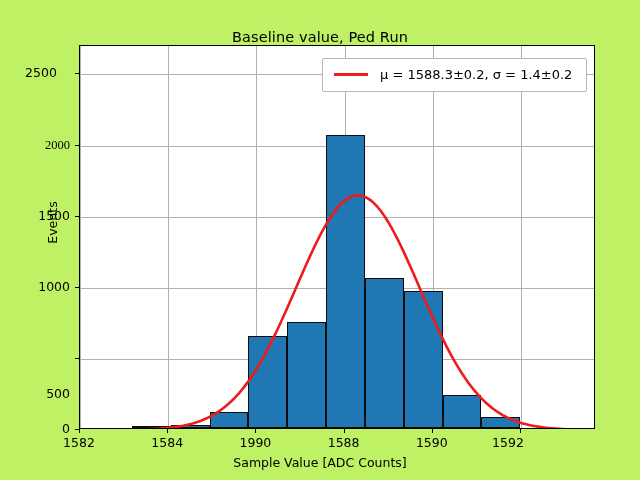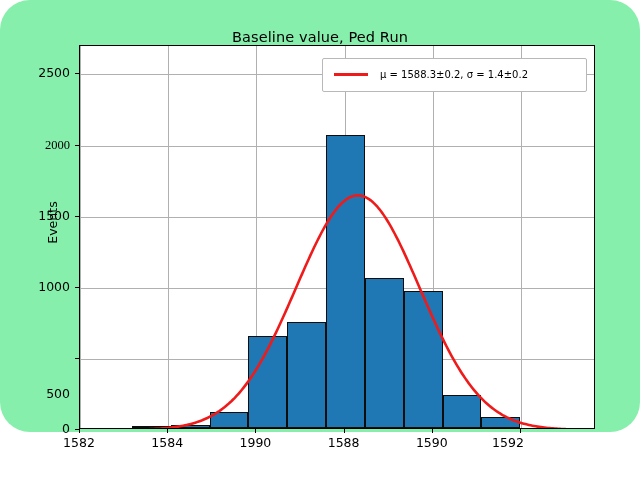--- a/index.html
+++ b/index.html
@@ -1,17 +1,17 @@
 <!DOCTYPE html>
 <html><head>
 <meta charset="utf-8">
 <style>
   html,body{margin:0;padding:0;}
   body{width:640px;height:480px;background:#ffffff;font-family:"DejaVu Sans",sans-serif;overflow:hidden;}
-  #figure{position:relative;width:640px;height:432px;background:#86efac;border-radius:30px;}
+  #figure{position:relative;width:640px;height:480px;background:#bef264;}
 
   #chart-title{
     position:absolute;left:0;top:29px;width:640px;text-align:center;
     font-size:14.5px;color:#000;letter-spacing:.1px;
   }
 
   
   #plot-area{
     position:absolute;left:79px;top:45px;width:516px;height:384px;
     border:1.1px solid #000;box-sizing:border-box;background:#fff;
@@ -38,21 +38,21 @@
   
   #legend{
     position:absolute;left:322px;top:58px;width:265px;
     background:#fff;border:0.9px solid #b8b8b8;border-radius:2px;
     padding:5px 8px 6px 8px;box-sizing:border-box;
   }
   .legend-row{display:flex;align-items:center;height:21px;}
   .legend-key{width:40px;display:flex;align-items:center;justify-content:center;margin-right:9px;flex:none;}
   .key-line{width:34px;height:2.6px;background:#ef1b1b;}
   .key-patch{width:34px;height:13px;background:#1f77b4;border:1.1px solid #0d0d0d;box-sizing:border-box;}
-  .legend-text{font-size:10px;color:#000;white-space:nowrap;}
+  .legend-text{font-size:13px;color:#000;white-space:nowrap;}
 </style>
 </head>
 <body>
 
 <div id="figure">
 
   <div id="chart-title">Baseline value, Ped Run</div>
 
   <div id="plot-area">
     <div id="gridlines">
@@ -104,23 +104,24 @@
       <div class="yticklabel" style="left: 12px; top: 422px;">0</div>
       <div class="ytick" style="top: 357.89px;"></div>
       <div class="yticklabel" style="left: 12px; top: 350.89px; margin-top: 36px;">500</div>
       <div class="ytick" style="top: 286.78px;"></div>
       <div class="yticklabel" style="left: 12px; top: 279.78px;">1000</div>
       <div class="ytick" style="top: 215.67px;"></div>
       <div class="yticklabel" style="left: 12px; top: 208.67px;">1500</div>
       <div class="ytick" style="top: 144.56px;"></div>
       <div class="yticklabel" style="left: 12px; top: 137.56px; font-family: Liberation Serif, serif;">2000</div>
       <div class="ytick" style="top: 73.44px;"></div>
-      <div class="yticklabel" style="left: 12px; top: 66.44px;">2500</div>
+      <div class="yticklabel" style="left: 12px; top: 66.44px; text-align: center;">2500</div>
     </div>
 
+  <div id="xlabel">Sample Value [ADC Counts]</div>
   <div id="ylabel">Events</div>
 
   <div id="legend">
     <div class="legend-row">
       <span class="legend-key">
           <span class="key-line"></span>
         </span>
       <span class="legend-text">μ = 1588.3±0.2, σ = 1.4±0.2</span>
     </div>
   </div>

